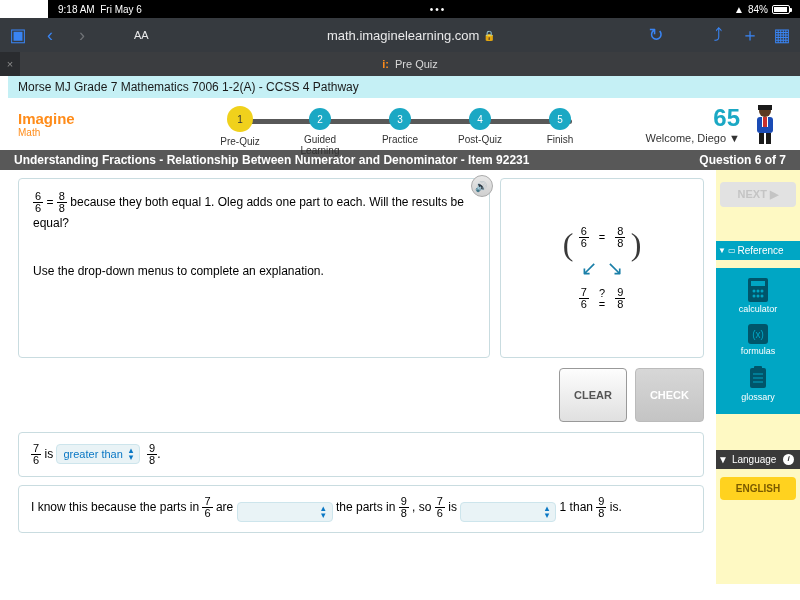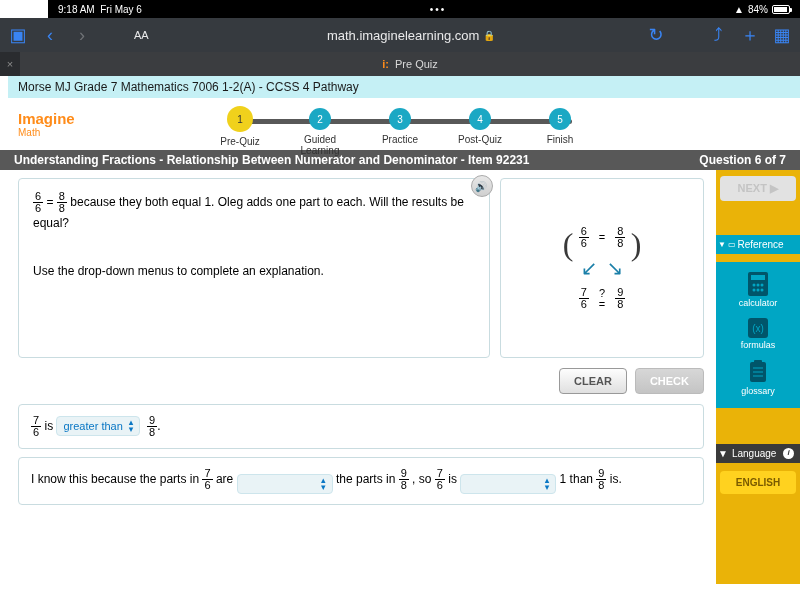--- a/index.html
+++ b/index.html
@@ -35,35 +35,35 @@
   .header-right { margin-left:auto; display:flex; align-items:center; gap:8px;}
   .score { color:#1ba8c4; font-size:24px; font-weight:bold;}
   .welcome { font-size:11px; color:#333;}
   .avatar { width:34px; height:44px; }
   
   .item-bar { height:20px; background:#585858; color:#fff; display:flex; align-items:center; padding:0 14px; font-size:12px; font-weight:bold;}
   .item-bar-right { margin-left:auto; }
   
   .main-area { display:flex; height: calc(600px - 18px - 34px - 24px - 22px - 64px - 24px); }
   .content-col { flex:1; padding:8px 12px 8px 18px; overflow:hidden; }
-  .side-col { width:84px; background:#eab308; padding-top:6px; display:flex; flex-direction:column; align-items:stretch; gap:8px;}
+  .side-col { width:84px; background:#fef9c3; padding-top:12px; display:flex; flex-direction:column; align-items:stretch; gap:8px;}
   
   .q-row1 { display:flex; gap:10px; }
   .q-box { border:1px solid #c9dce0; border-radius:4px; padding:12px 14px; background:#fff; font-size:12px; line-height:1.5; }
   .q-left { flex:1.05; height:180px; position:relative;}
   .q-right { width:204px; height:180px; display:flex; align-items:center; justify-content:center;}
   
   .audio-btn { position:absolute; top:-4px; right:-4px; width:22px; height:22px; border-radius:50%; background:linear-gradient(#e8e8e8,#cfcfcf); border:1px solid #aaa; display:flex; align-items:center; justify-content:center; font-size:10px;}
   
   .frac { display:inline-flex; flex-direction:column; align-items:center; vertical-align:middle; font-size:11px; line-height:1;}
   .frac .n { border-bottom:1px solid #000; padding:0 2px;}
   .frac .d { padding:0 2px;}
   
   .action-row { display:flex; justify-content:flex-end; gap:8px; margin:10px 0; }
-  .btn { padding:6px 14px; border-radius:4px; font-size:11px; font-weight:bold; border:1px solid #999; background:linear-gradient(#fdfdfd,#e0e0e0); color:#555;text-align:center;}
+  .btn { padding:20px 14px; border-radius:4px; font-size:11px; font-weight:bold; border:1px solid #999; background:linear-gradient(#fdfdfd,#e0e0e0); color:#555;text-align:center;}
   .btn.check { background:linear-gradient(#d7d7d7,#c4c4c4); color:#fff; border-color:#bbb;}
   
   .ans-box { border:1px solid #c9dce0; border-radius:4px; padding:10px 12px; background:#fff; font-size:12px; margin-bottom:8px;}
   .dropdown { display:inline-flex; align-items:center; background:#e9f3f6; border:1px solid #cde5ec; border-radius:4px; padding:2px 6px; color:#0a77c4; font-size:11px; gap:6px;}
   .dropdown.blank { min-width:96px; justify-content:flex-end;}
   .dd-arrows { color:#0a77c4; font-size:9px; line-height:7px; display:inline-flex; flex-direction:column;}
   
   .next-btn { margin:0 4px; padding:6px 0; text-align:center; color:#c4c4c4; background:#e2e2e2; border-radius:4px; font-size:11px; font-weight:bold;}
   .ref-toggle { background:#00a6c4; color:#fff; font-size:10px; padding:4px 6px 4px 2px; display:flex; align-items:center; gap:2px;}
   .ref-toggle .tri { font-size:8px; }
@@ -131,20 +131,35 @@
     <div class="logo-sub">Math</div>
   </div>
   <div class="steps">
     <div class="step-track"></div>
     <div class="step"><div class="step-dot active">1</div><div>Pre-Quiz</div></div>
     <div class="step"><div class="step-dot">2</div><div style="white-space:pre-line">Guided
 Learning</div></div>
     <div class="step"><div class="step-dot">3</div><div>Practice</div></div>
     <div class="step"><div class="step-dot">4</div><div>Post-Quiz</div></div>
     <div class="step"><div class="step-dot">5</div><div>Finish</div></div>
+  </div>
+  <div class="header-right">
+    <div style="text-align:right">
+      <div class="score">65</div>
+      <div class="welcome"><span>Welcome, Diego</span> <span>▼</span></div>
+    </div>
+    <svg class="avatar" viewBox="0 0 34 44">
+      <circle cx="17" cy="9" r="6" fill="#5b3a22"></circle>
+      <rect x="10" y="3" width="14" height="5" fill="#1a1a1a"></rect>
+      <rect x="9" y="15" width="16" height="16" rx="3" fill="#1a4bb5"></rect>
+      <rect x="14" y="15" width="6" height="10" fill="#fff"></rect>
+      <rect x="15" y="15" width="4" height="10" fill="#c9302c"></rect>
+      <rect x="11" y="31" width="5" height="11" fill="#1a1a1a"></rect>
+      <rect x="18" y="31" width="5" height="11" fill="#1a1a1a"></rect>
+    </svg>
   </div>
 </div>
 
 <div class="item-bar">
   <span>Understanding Fractions - Relationship Between Numerator and Denominator - Item 92231</span>
   <span class="item-bar-right">Question 6 of 7</span>
 </div>
 
 <div class="main-area">
   <div class="content-col">

